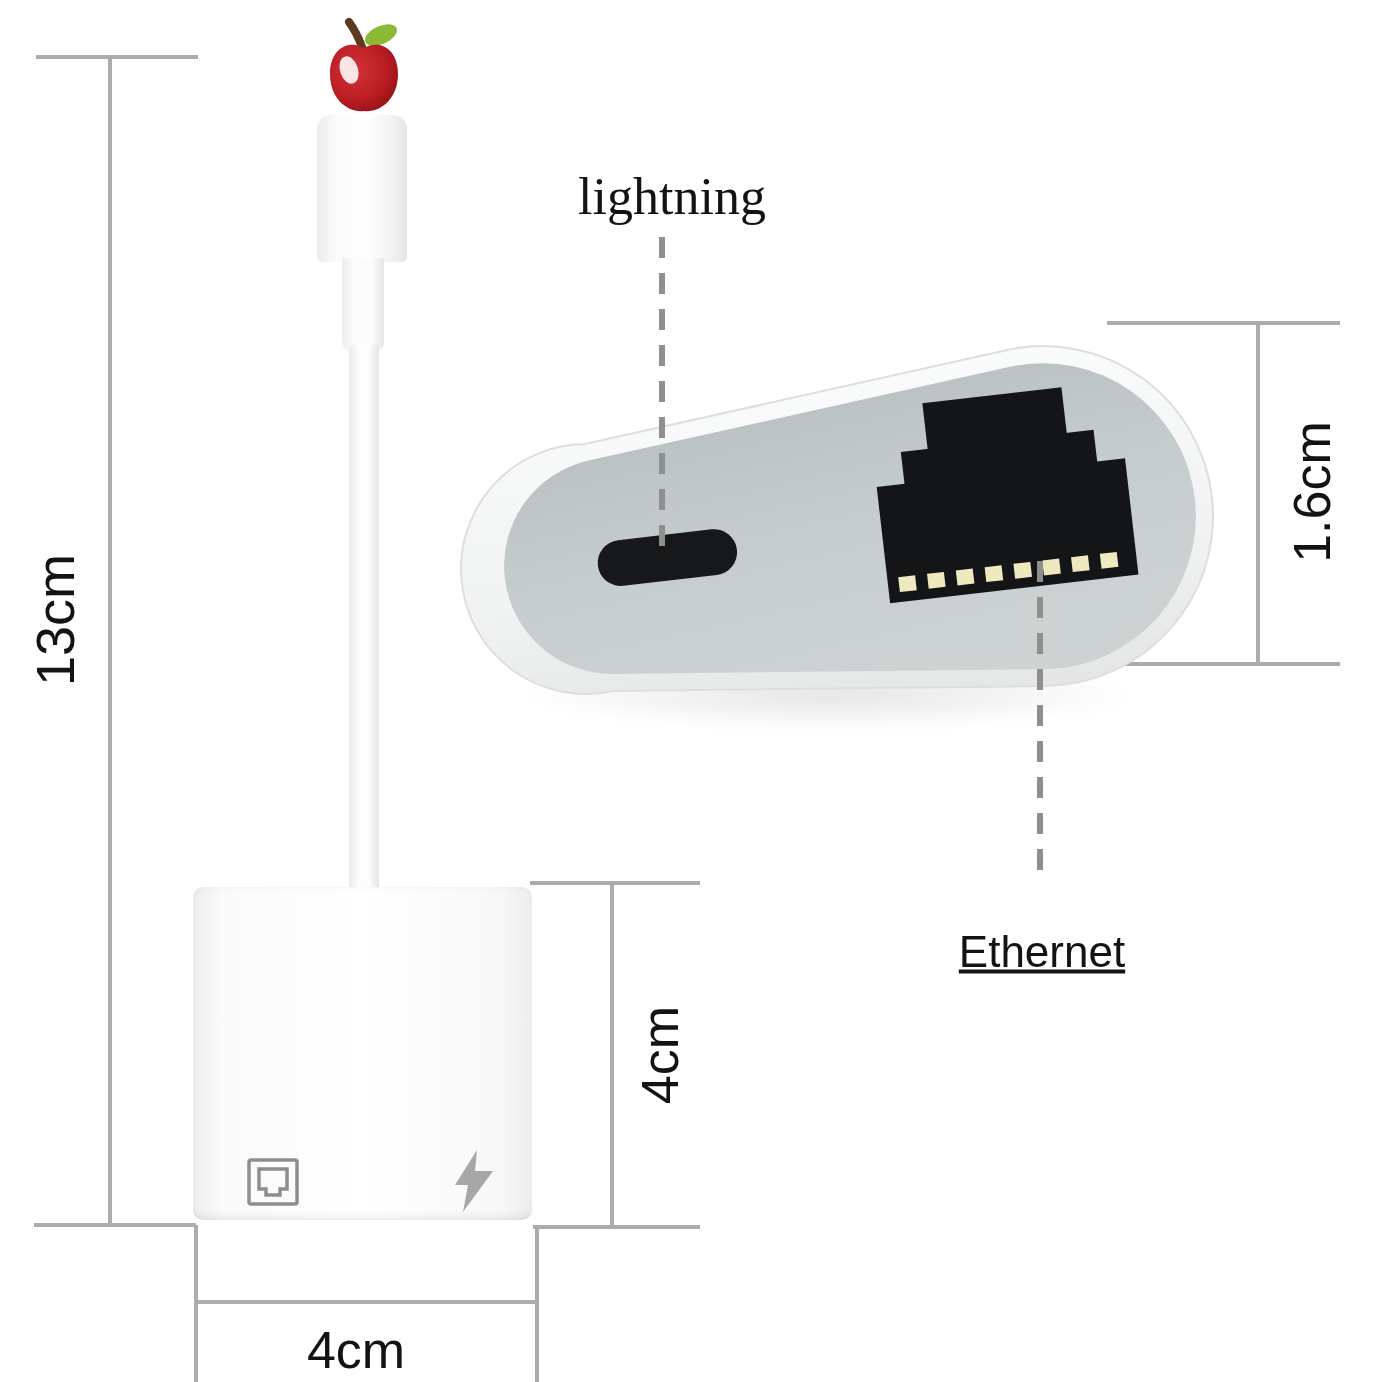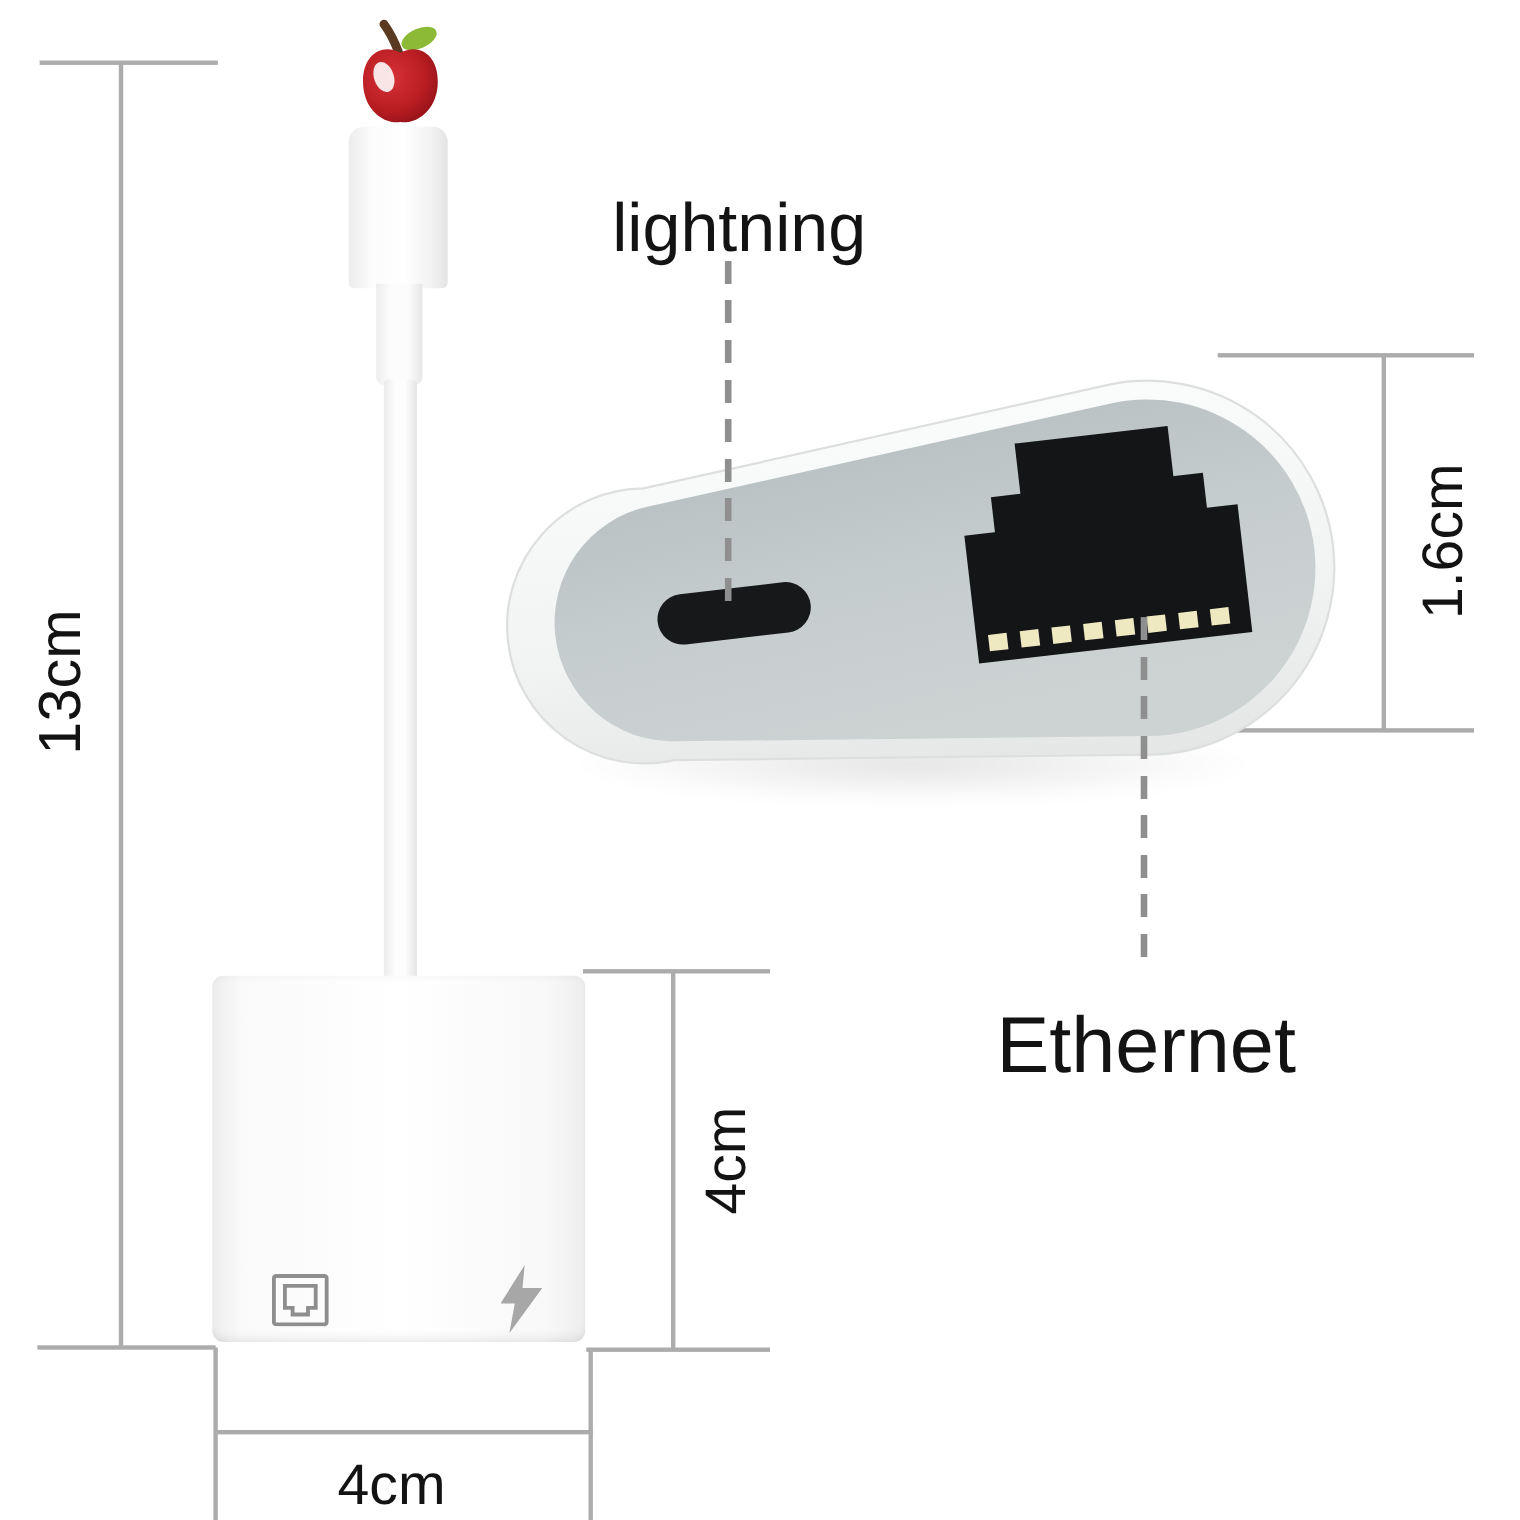--- a/index.html
+++ b/index.html
@@ -85,22 +85,22 @@
           <rect x="457" y="44" width="17" height="15"></rect>
             <rect x="486" y="44" width="17" height="15"></rect>
         </g>
       </g>
     </g>
   </svg>
 
   <div class="dashv" style="left:659px;top:237px;height:311px;"></div>
   <div class="dashv" style="left:1037px;top:561px;height:317px;"></div>
 
-  <div class="lbl center calloutlbl" style="left:672px;top:208px;font-size:62px;">lightning</div>
-  <div class="lbl center" style="left:1042px;top:951px;font-size:72px;line-height:81px;text-align:center;">
+  <div class="lbl center calloutlbl" style="left:672px;top:196px;font-size:52px;font-family:Liberation Serif, serif;">lightning</div>
+  <div class="lbl center" style="left:1042px;top:951px;font-size:44px;line-height:81px;text-align:center;text-decoration:underline;">
     <div>Ethernet</div>
   </div>
 
   <div class="part plug"></div>
   <div class="part neck"></div>
   <div class="part cable"></div>
   <div class="part body"></div>
 
   <svg class="part" style="left:247px;top:1158px;" width="52" height="48" viewBox="0 0 52 48">
     <rect x="2" y="2" width="48" height="44" rx="2" fill="none" stroke="#8e8e8e" stroke-width="3.5"></rect>

